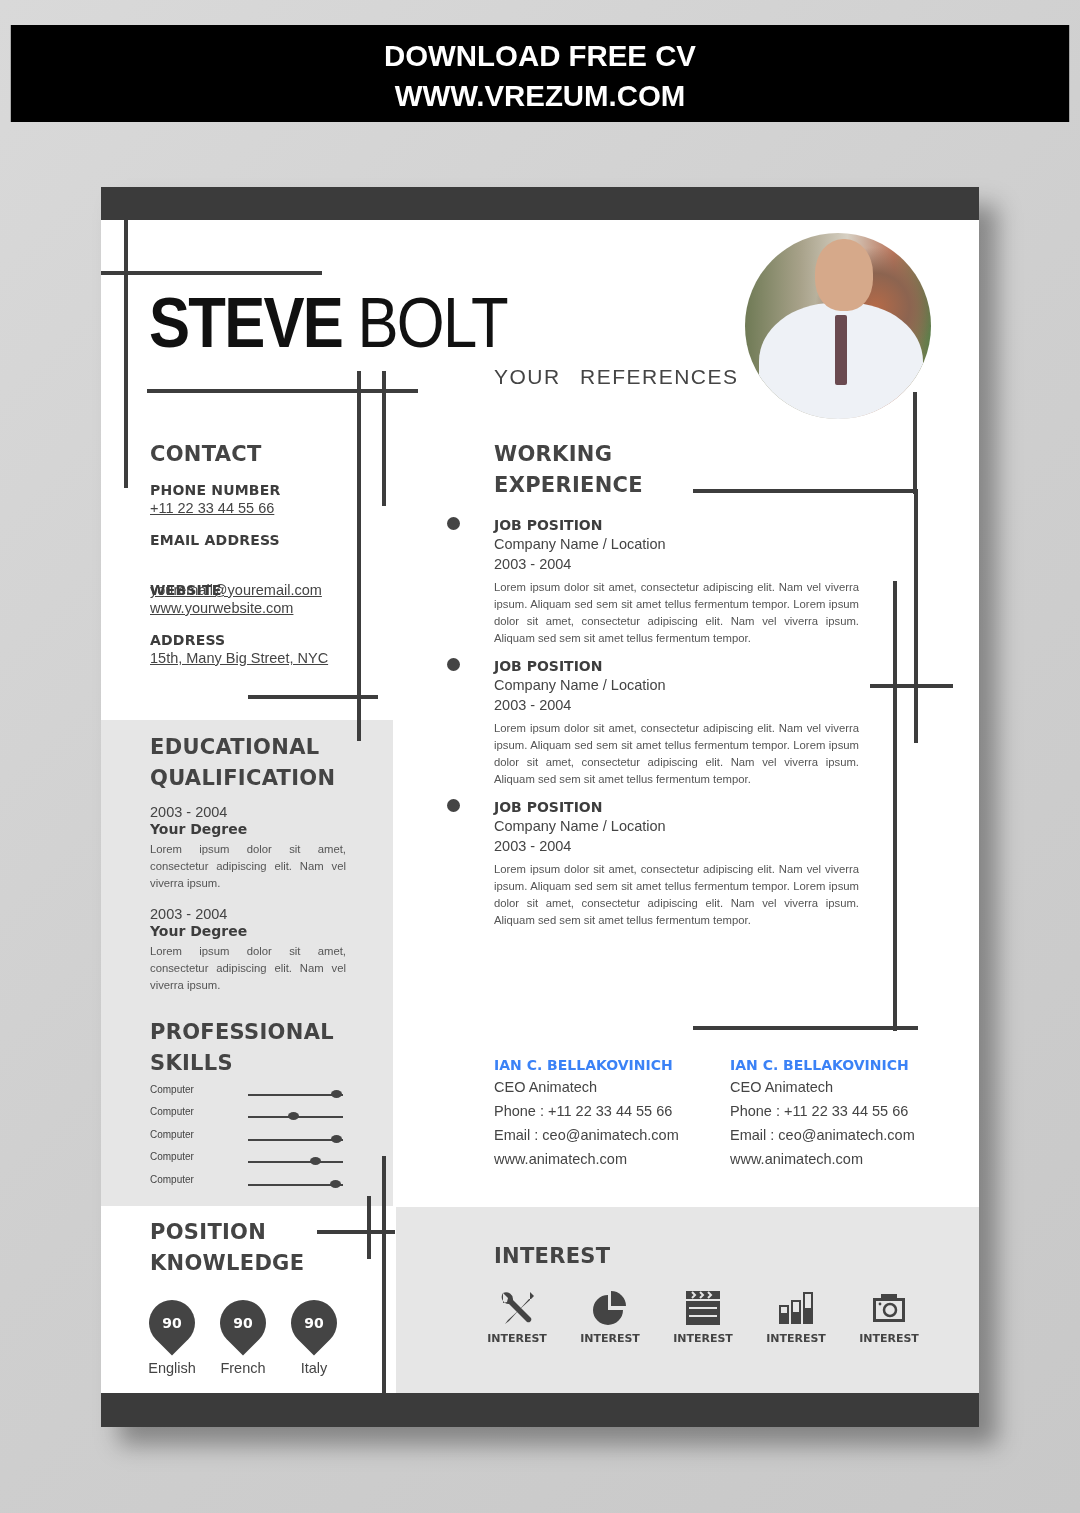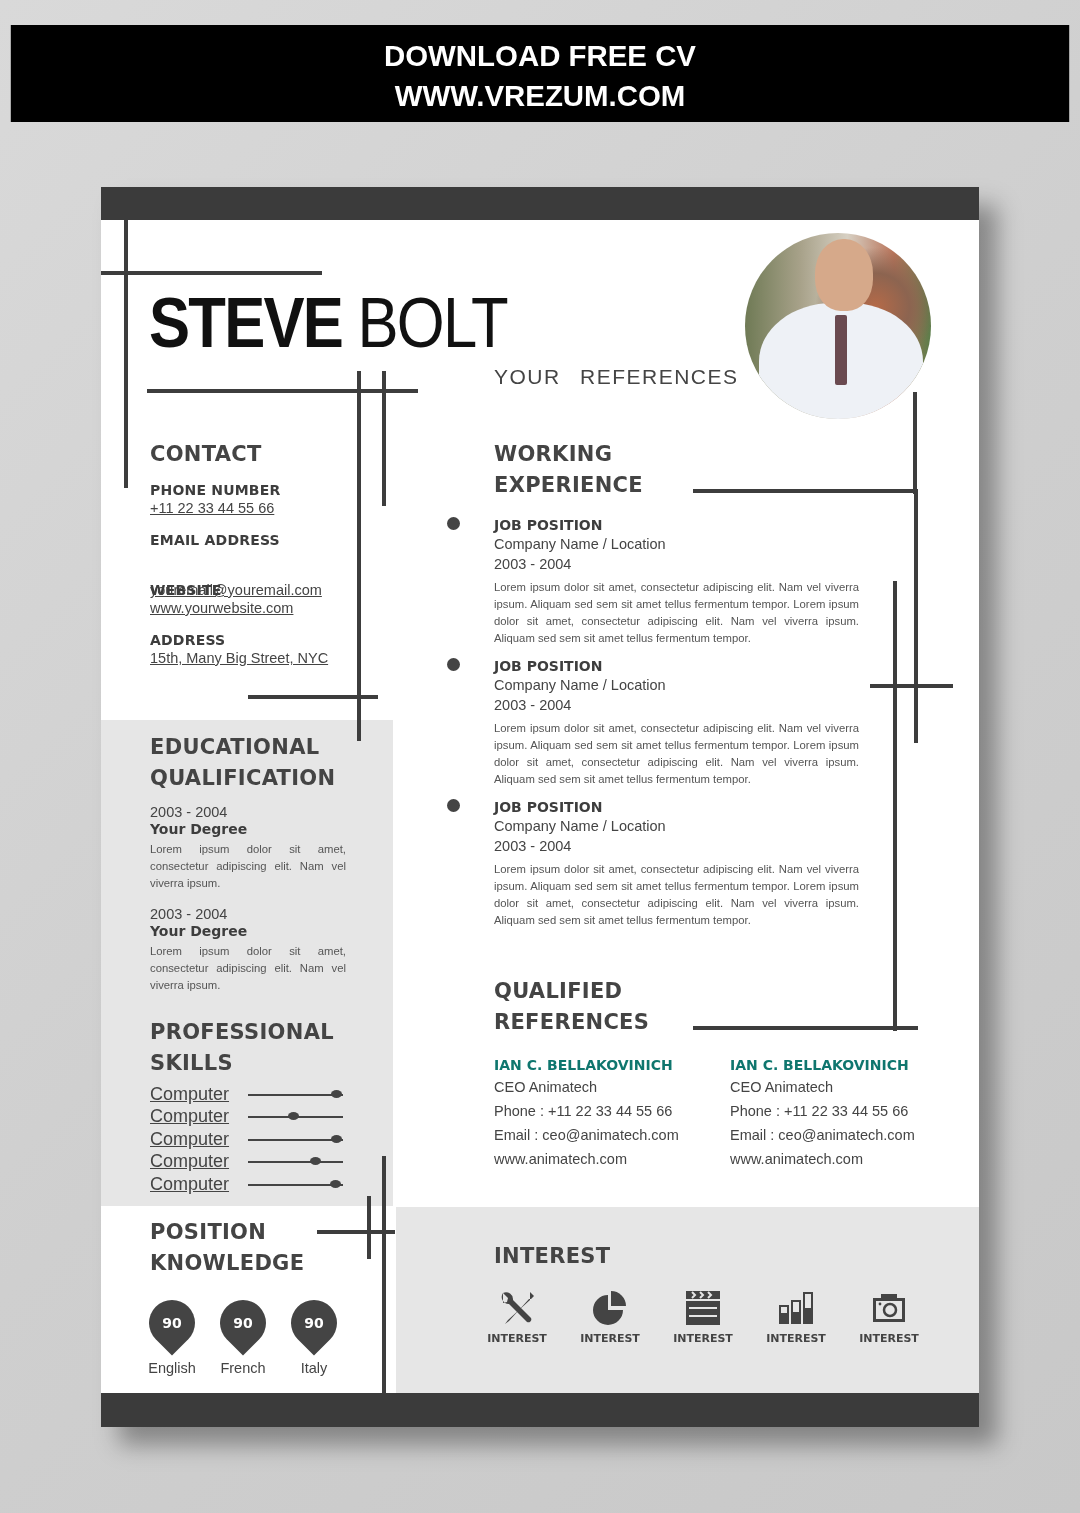--- a/index.html
+++ b/index.html
@@ -76,37 +76,37 @@
   .job .company { font-size: 14.5px; color: #444; line-height: 20px; }
   .job .years { font-size: 14.5px; color: #444; line-height: 20px; }
   .job .desc { font-size: 11.3px; color: #555; line-height: 17px; text-align: justify; margin-top: 5px; }
 
   .edu { position: absolute; left: 49px; width: 196px; }
   .edu .years { font-size: 14.5px; color: #444; line-height: 17px; }
   .edu .degree { font-family: "DejaVu Sans", sans-serif; font-weight: bold; font-size: 14px; color: #3d3d3d; line-height: 17px; }
   .edu .desc { font-size: 11.3px; color: #555; line-height: 17px; margin-top: 3px; text-align: justify; }
 
   .skill { position: absolute; left: 49px; width: 196px; height: 20px; }
-  .skill .sname { position: absolute; left: 0; top: 0; font-size: 18px; color: #444; text-decoration: underline; }
+  .skill .sname { position: absolute; left: 0; top: 0; font-size: 10px; color: #444; }
   .skill .track { position: absolute; left: 98px; top: 10px; width: 95px; height: 2px; background: #444; }
   .skill .knob { position: absolute; top: 6px; width: 11px; height: 8px; border-radius: 50%; background: #444; }
 
   .lang { position: absolute; top: 1113px; width: 60px; text-align: center; }
   .lang .pin {
     position: relative; width: 46px; height: 46px; margin: 0 auto;
     background: #444; border-radius: 50% 50% 50% 0; transform: rotate(-45deg);
   }
   .lang .pin span {
     position: absolute; left: 0; top: 0; width: 46px; height: 46px; line-height: 46px; text-align: center;
     transform: rotate(45deg); color: #fff; font-family: "DejaVu Sans", sans-serif; font-weight: bold; font-size: 14px;
   }
   .lang .lname { margin-top: 14px; font-size: 14.5px; color: #444; }
 
   .ref { position: absolute; top: 868px; width: 230px; }
-  .ref .rname { font-family: "DejaVu Sans", sans-serif; font-weight: bold; font-size: 14px; color: #0f766e; line-height: 20px; }
+  .ref .rname { font-family: "DejaVu Sans", sans-serif; font-weight: bold; font-size: 14px; color: #3b82f6; line-height: 20px; }
   .ref .rline { font-size: 14.5px; color: #444; line-height: 24px; }
 
   .int { position: absolute; top: 1103px; width: 72px; text-align: center; }
   .int svg { display: block; margin: 0 auto; }
   .int .ilabel { margin-top: 6px; font-family: "DejaVu Sans", sans-serif; font-weight: bold; font-size: 11px; color: #444; }
 </style>
 </head>
 <body>
 
 <div class="banner">
@@ -246,24 +246,20 @@
     <div class="desc">Lorem ipsum dolor sit amet, consectetur adipiscing elit. Nam vel viverra ipsum. Aliquam sed sem sit amet tellus fermentum tempor. Lorem ipsum dolor sit amet, consectetur adipiscing elit. Nam vel viverra ipsum. Aliquam sed sem sit amet tellus fermentum tempor.</div>
   </div>
   <div class="job" style="top:611px;">
     <div class="bullet"></div>
     <div class="title">JOB POSITION</div>
     <div class="company">Company Name / Location</div>
     <div class="years">2003 - 2004</div>
     <div class="desc">Lorem ipsum dolor sit amet, consectetur adipiscing elit. Nam vel viverra ipsum. Aliquam sed sem sit amet tellus fermentum tempor. Lorem ipsum dolor sit amet, consectetur adipiscing elit. Nam vel viverra ipsum. Aliquam sed sem sit amet tellus fermentum tempor.</div>
   </div>
 
-  <div class="h2" style="left:393px; top:789px;">
-    <div>QUALIFIED</div>
-    <div>REFERENCES</div>
-  </div>
   <div class="ref" style="left:393px;">
     <div class="rname">IAN C. BELLAKOVINICH</div>
     <div class="rline">CEO Animatech</div>
     <div class="rline">Phone : +11 22 33 44 55 66</div>
     <div class="rline">Email : ceo@animatech.com</div>
     <div class="rline">www.animatech.com</div>
   </div>
   <div class="ref" style="left:629px;">
     <div class="rname">IAN C. BELLAKOVINICH</div>
     <div class="rline">CEO Animatech</div>

